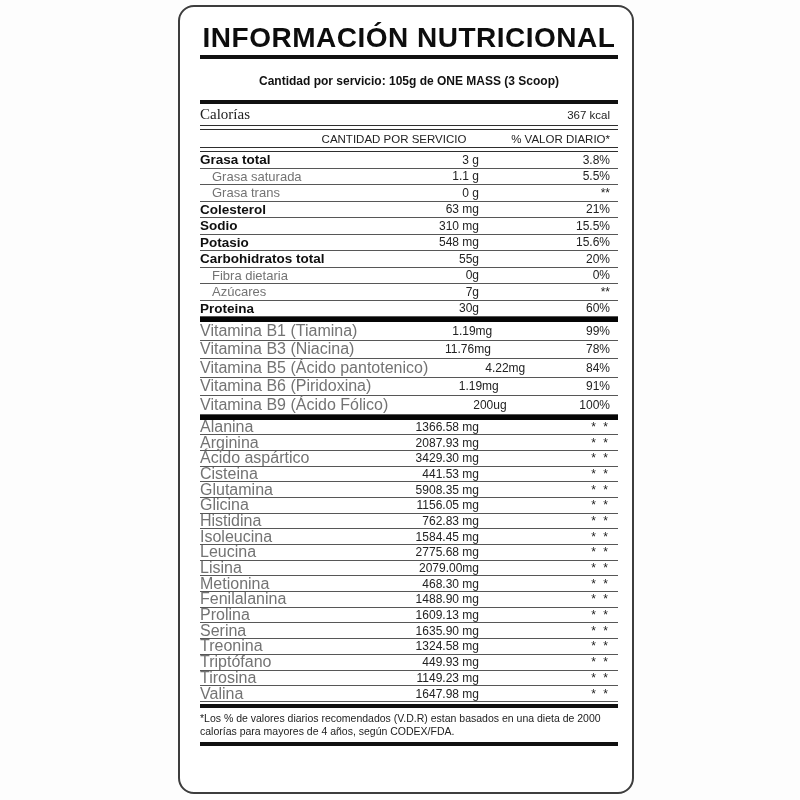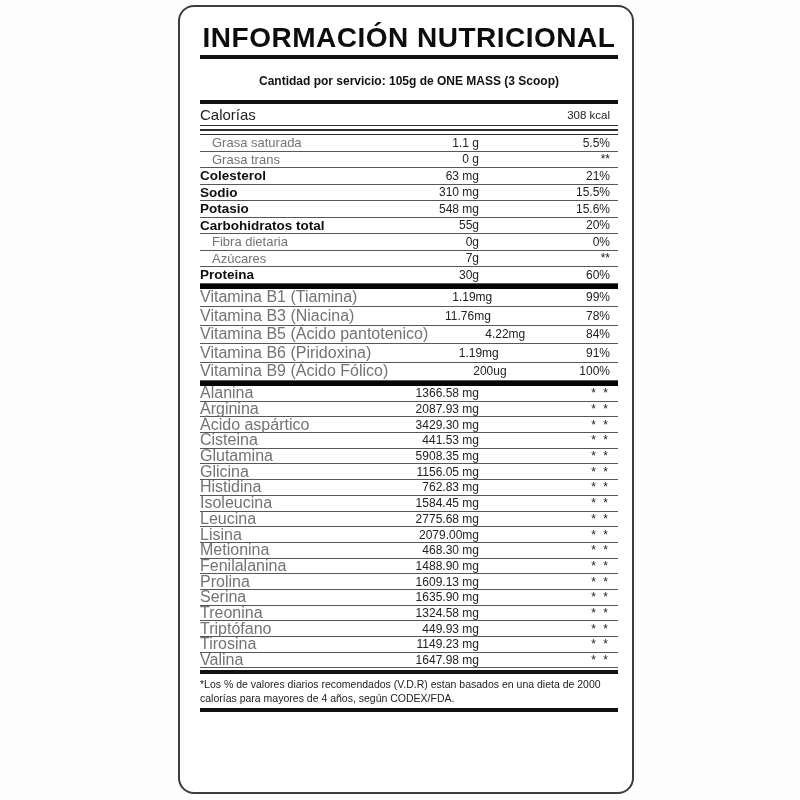--- a/index.html
+++ b/index.html
@@ -59,20 +59,21 @@
   }
   .cal-row {
     height: 21px;
     display: flex;
     align-items: center;
   }
   .cal-row .cal-name {
     flex: 1;
     font-size: 15px;
     color: #222;
+    font-family: Liberation Serif, serif;
   }
   .cal-row .cal-val {
     font-size: 11.5px;
     color: #222;
     padding-right: 8px;
   }
   .rule-double {
     height: 5px;
     box-sizing: border-box;
     border-top: 1.5px solid #2e2e2e;
@@ -165,28 +166,38 @@
   <div class="card">
 
     <div class="title">INFORMACIÓN NUTRICIONAL</div>
     <div class="title-rule"></div>
 
     <div class="subtitle">Cantidad por servicio: 105g de ONE MASS (3 Scoop)</div>
     <div class="rule-thick"></div>
 
     <div class="cal-row">
       <span class="cal-name">Calorías</span>
-      <span class="cal-val">308 kcal</span>
+      <span class="cal-val">367 kcal</span>
     </div>
     <div class="rule-double"></div>
 
+    <div class="col-head">
+      <span class="ch-name"></span>
+      <span class="ch-amt">CANTIDAD POR SERVICIO</span>
+      <span class="ch-dv">% VALOR DIARIO*</span>
+    </div>
     <div class="rule-double"></div>
 
     <div class="rows macros">
 
+        <div class="row bold">
+          <span class="cell name">Grasa total</span>
+          <span class="cell amt">3 g</span>
+          <span class="cell dv">3.8%</span>
+        </div>
 
         <div class="row indent">
           <span class="cell name">Grasa saturada</span>
           <span class="cell amt">1.1 g</span>
           <span class="cell dv">5.5%</span>
         </div>
 
         <div class="row indent">
           <span class="cell name">Grasa trans</span>
           <span class="cell amt">0 g</span>

